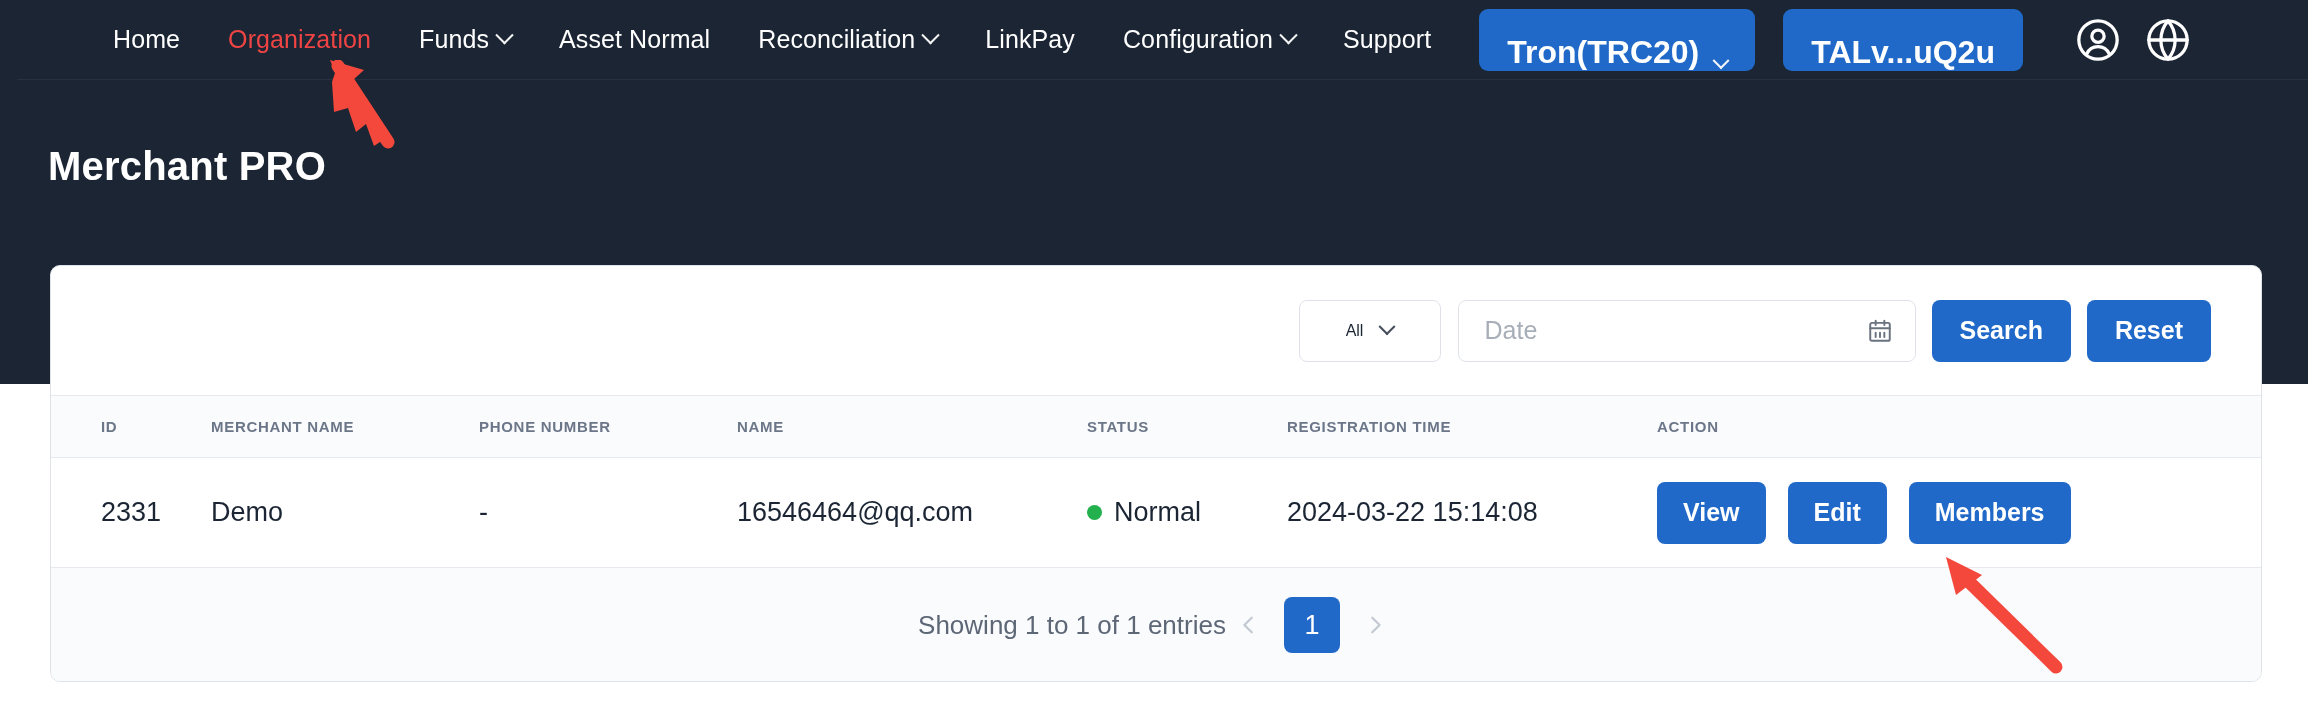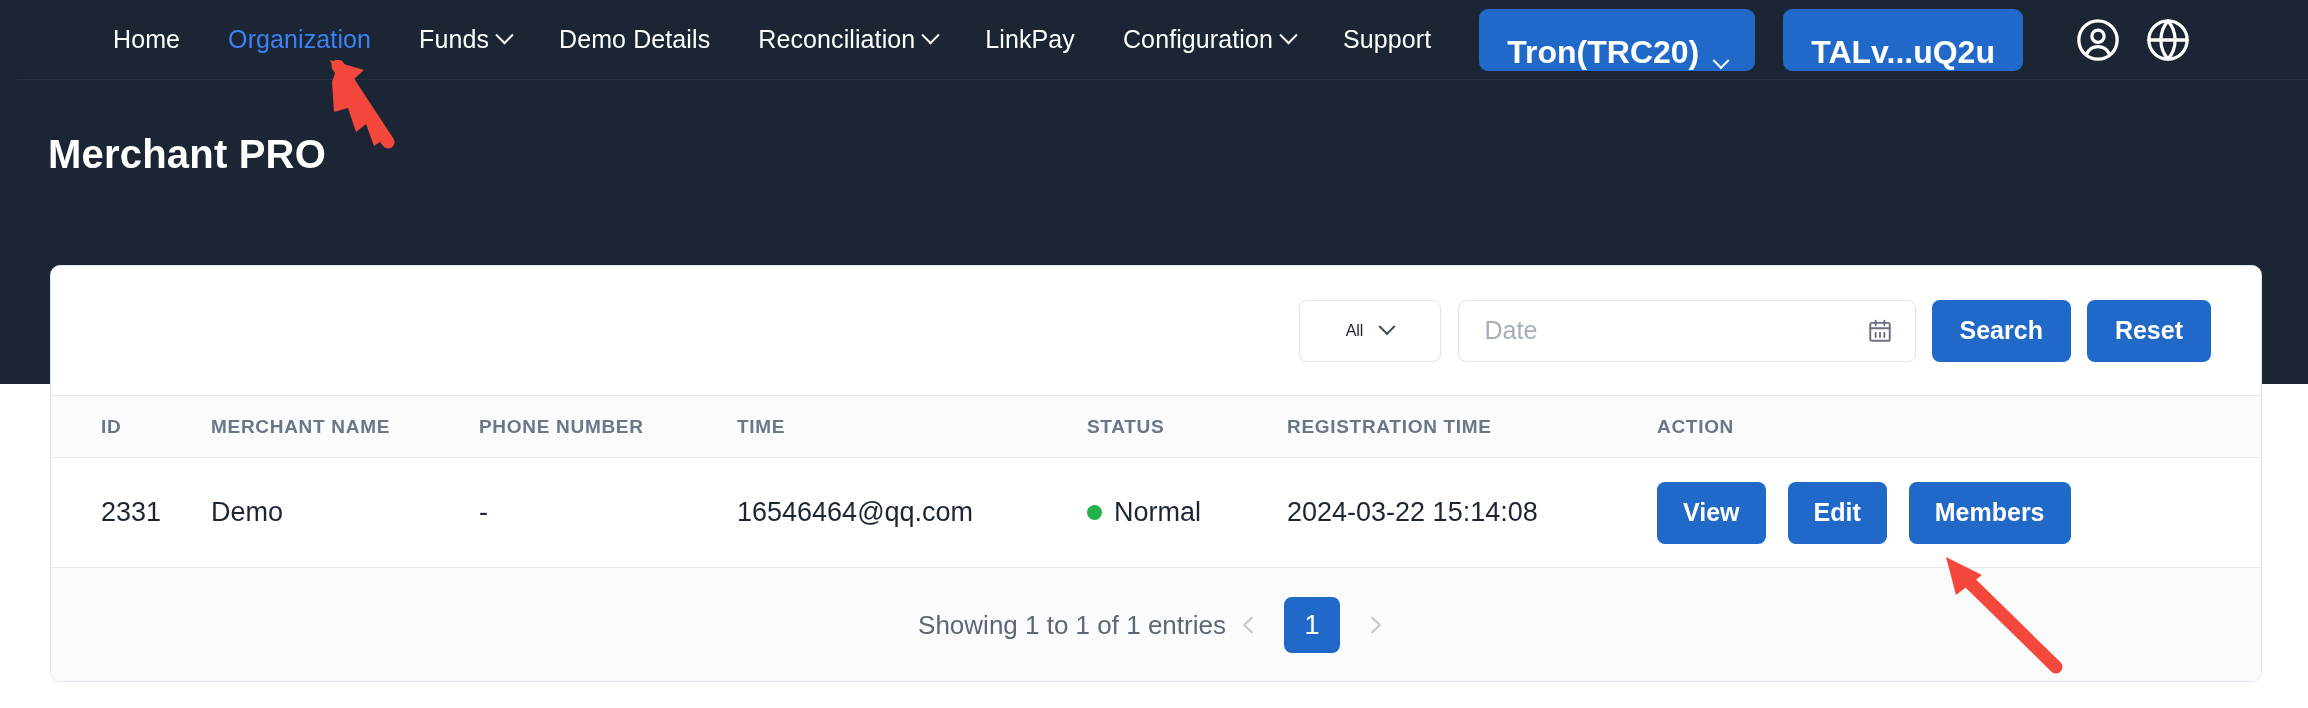--- a/index.html
+++ b/index.html
@@ -44,21 +44,21 @@
     font-size: 25px;
     font-weight: 400;
     margin-right: 48px;
     white-space: nowrap;
     display: flex;
     align-items: center;
     gap: 9px;
     cursor: pointer;
     letter-spacing: .1px;
   }
-  .nav-link.muted { color: #3b82f6; text-align: center; }
+  .nav-link.muted { color: #ef4444; text-align: center; }
   .caret {
     display: inline-block;
     width: 13px; height: 13px;
     border-right: 2.4px solid currentColor;
     border-bottom: 2.4px solid currentColor;
     transform: rotate(45deg) translate(-3px,-3px);
     opacity: .95;
   }
   .nav-btn {
     background: #2069c8;
@@ -81,21 +81,21 @@
     width: 46px; height: 46px;
     margin-left: 24px;
     color: #ffffff;
     cursor: pointer;
     flex: 0 0 auto;
   }
 
   
   .page-title {
     position: absolute;
-    left: 48px; top: 132px;
+    left: 48px; top: 144px;
     color: #ffffff;
     font-size: 40px;
     font-weight: 700;
     letter-spacing: .2px;
   }
 
   
   .card {
     position: absolute;
     left: 50px; top: 265px;
@@ -166,21 +166,21 @@
     font-family: "Liberation Sans", sans-serif;
     margin-right: 16px;
   }
   .btn-primary:last-child { margin-right: 0; }
 
   
   table { width: 100%; border-collapse: collapse; table-layout: fixed; }
   thead tr { background: #fafbfd; }
   thead th {
     text-align: left;
-    font-size: 19px;
+    font-size: 15px;
     font-weight: 700;
     color: #6b7688;
     letter-spacing: .7px;
     padding: 18px 0;
     height: 62px;
     border-top: 1px solid #e6e9ee;
     border-bottom: 1px solid #e6e9ee;
     white-space: nowrap;
   }
   tbody td {
@@ -268,21 +268,21 @@
     <div class="nav-link muted">
       <span>Organization</span>
     </div>
 
     <div class="nav-link">
       <span>Funds</span>
       <span class="caret"></span>
     </div>
 
     <div class="nav-link">
-      <span>Demo Details</span>
+      <span>Asset Normal</span>
     </div>
 
     <div class="nav-link">
       <span>Reconciliation</span>
       <span class="caret"></span>
     </div>
 
     <div class="nav-link">
       <span>LinkPay</span>
     </div>
@@ -351,21 +351,21 @@
       <button class="btn-primary">Search</button>
       <button class="btn-primary">Reset</button>
     </div>
 
     <table>
       <thead>
         <tr>
           <th class="c-id">ID</th>
           <th class="c-name">MERCHANT NAME</th>
           <th class="c-phone">PHONE NUMBER</th>
-          <th class="c-email">TIME</th>
+          <th class="c-email">NAME</th>
           <th class="c-status">STATUS</th>
           <th class="c-time">REGISTRATION TIME</th>
           <th class="c-action">ACTION</th>
         </tr>
       </thead>
       <tbody>
         <tr>
           <td class="c-id">2331</td>
           <td class="c-name">Demo</td>
           <td class="c-phone">-</td>

